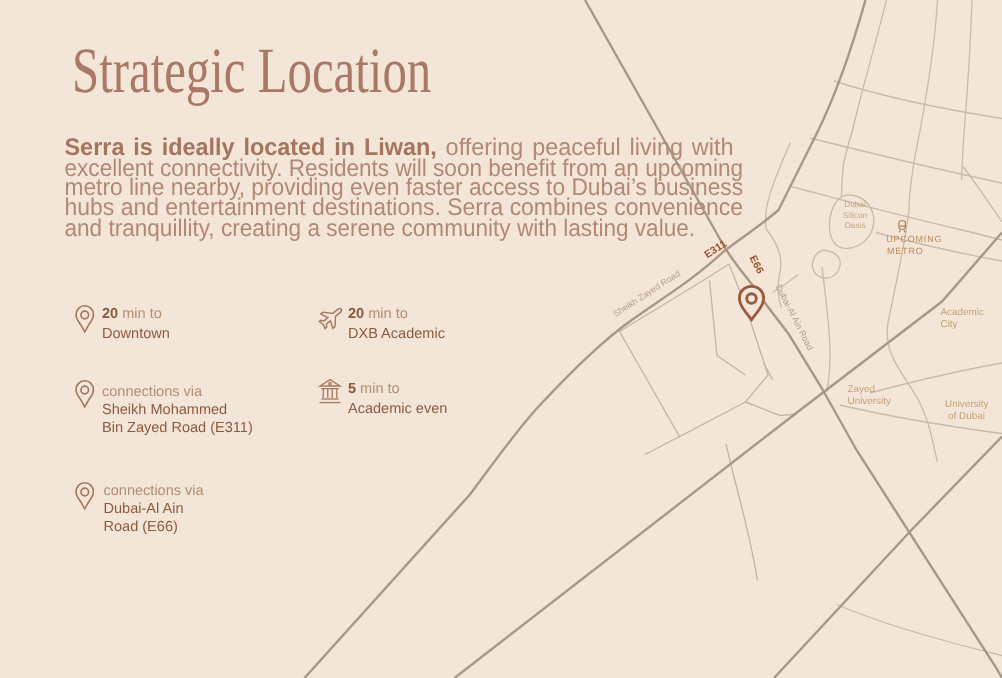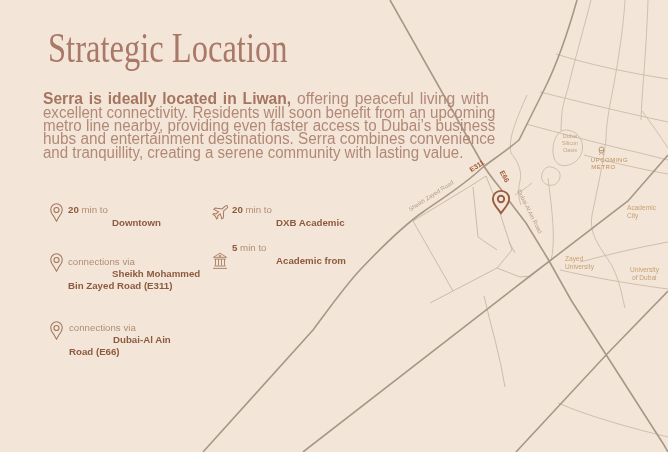--- a/index.html
+++ b/index.html
@@ -4,21 +4,21 @@
 <style>
   html,body{margin:0;padding:0;}
   body{width:668px;height:452px;overflow:hidden;background:#f3e6d9;font-family:"Liberation Sans",sans-serif;position:relative;}
   .abs{position:absolute;}
   #title{left:48px;top:26px;font-family:"Liberation Serif",serif;font-weight:400;color:#aa7867;font-size:43px;white-space:nowrap;transform-origin:0 0;line-height:1;transform:scaleX(0.7569);}
   #para{left:43px;top:92.3px;width:311px;color:#b28875;font-size:16px;line-height:13.35px;}
   .pline{white-space:nowrap;display:inline-block;transform-origin:0 50%;height:13.35px;}
   #para b{color:#a5755f;font-weight:700;}
   .lt{color:#b18d72;font-size:9.7px;line-height:12.8px;}
   .lt b{color:#8d5a3d;text-align:right;}
-  .lt .b2{color:#8d5a3d;font-weight:700;margin-left:44px;}
+  .lt .b2{color:#8d5a3d;font-weight:400;}
 </style>
 </head>
 <body>
 
 <svg class="abs" style="left:0;top:0" width="668" height="452" viewBox="0 0 668 452" fill="none">
 
   <g stroke="#c6b5a6" stroke-width="0.9">
     <path d="M486,176 L472,185 L413,221 L453,291 L497,268 L512,250 L496,201 L486,176"></path>
     <path d="M473,187 L478,237 L497,250"></path>
     <path d="M497,268 L520,277 L531,276"></path>
@@ -136,20 +136,20 @@
 
 <svg class="abs" style="left:212px;top:252px" width="16" height="18" viewBox="0 0 16 18" fill="none" stroke="#a87c5f" stroke-width="0.9">
   <path d="M1.4,5.3 L8,1.1 L14.6,5.3 Z"></path>
   <circle cx="8" cy="3.8" r="0.8"></circle>
   <path d="M2.2,7.1 L13.8,7.1"></path>
   <path d="M3.5,7.1 L3.5,13.4 M6.5,7.1 L6.5,13.4 M9.5,7.1 L9.5,13.4 M12.5,7.1 L12.5,13.4"></path>
   <path d="M2.2,14 L13.8,14"></path>
   <path d="M1,16.4 L15,16.4"></path>
 </svg>
 
-<div class="lt abs" style="left:232px;top:242px;line-height:12.5px"><b>5</b> min to<br><span class="b2">Academic from</span></div>
+<div class="lt abs" style="left:232px;top:254px;line-height:12.5px"><b>5</b> min to<br><span class="b2">Academic even</span></div>
 
 <svg class="abs" style="left:50.2px;top:321.3px" width="13" height="19" viewBox="0 0 13 19" fill="none" stroke="#a3775c" stroke-width="1.1">
   <path d="M6.5,0.8 C3.2,0.8 0.7,3.5 0.7,6.7 C0.7,9.1 2.2,11.4 3.7,13.3 L6.5,18.2 L9.3,13.3 C10.8,11.4 12.3,9.1 12.3,6.7 C12.3,3.5 9.8,0.8 6.5,0.8 Z"></path>
   <circle cx="6.5" cy="7" r="2.55"></circle>
 </svg>
 
 <div class="lt abs" style="left:69px;top:322.3px;line-height:11.85px">connections via<br><span class="b2">Dubai-Al Ain<br>Road (E66)</span></div>
 
 </body></html>

